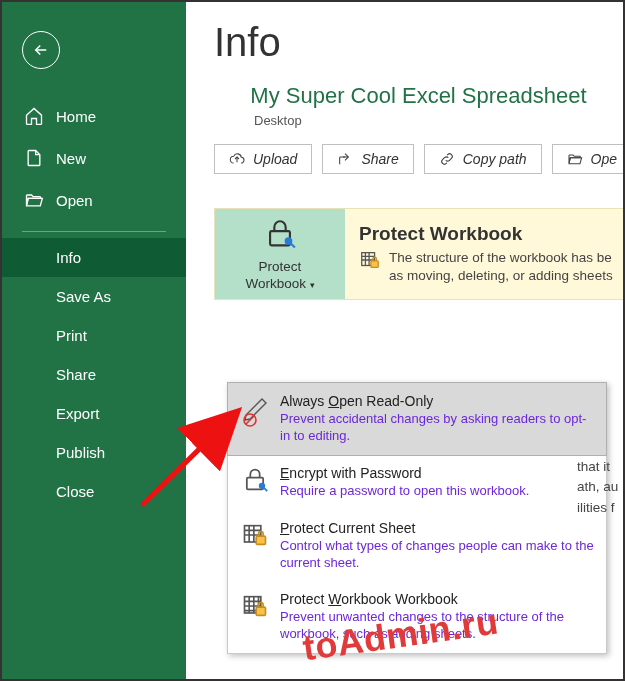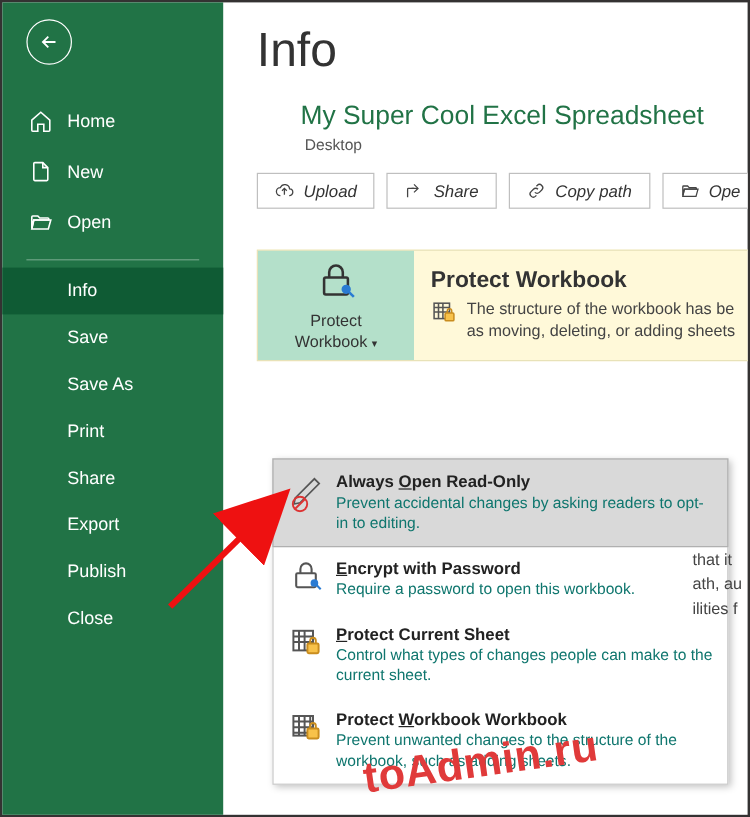--- a/index.html
+++ b/index.html
@@ -1,19 +1,19 @@
 <!DOCTYPE html>
 <html><head>
 <meta charset="utf-8">
 <style>
 * { margin: 0; padding: 0; box-sizing: border-box; font-family: "Segoe UI", Arial, sans-serif; }
 body { width: 625px; height: 681px; overflow: hidden; background: #fff; position: relative; }
 .frame { border: 2px solid #343232; width: 625px; height: 681px; display: flex; position: relative; }
 
-.sidebar { width: 184px; background: #217346; color: #fff; display: flex; flex-direction: column; padding-top: 14px; }
+.sidebar { width: 184px; background: #217346; color: #fff; display: flex; flex-direction: column; padding-top: 29px; }
 .back-btn { width: 38px; height: 38px; border: 1.5px solid #fff; border-radius: 50%; margin-left: 20px; margin-bottom: 26px; display: flex; align-items: center; justify-content: center; cursor: pointer; }
 .sidebar-item { display: flex; align-items: center; gap: 12px; padding: 11px 22px; font-size: 15px; cursor: pointer; }
 .sidebar-item .icon svg { width: 20px; height: 20px; display: block; }
 .sidebar-sep { height: 1px; background: rgba(255,255,255,0.35); margin: 10px 20px 6px 20px; }
 .sidebar-item.active { background: #0f5b34; }
 .sidebar-item.no-icon { padding-left: 54px; }
 
 .main { flex: 1; padding: 18px 0 0 28px; position: relative; overflow: hidden; }
 .page-title { font-size: 40px; font-weight: 300; color: #333; margin-bottom: 18px; }
 .doc-title { font-size: 22px; color: #217346; margin-bottom: 4px; font-weight: 400; text-align: center; }
@@ -29,23 +29,23 @@
 .protect-desc { flex: 1; padding-top: 4px; }
 .protect-desc .pd-title { font-size: 19px; color: #333; font-weight: 700; margin-bottom: 4px; }
 .protect-desc .pd-row { display: flex; gap: 8px; align-items: flex-start; }
 .protect-desc .pd-text { font-size: 13.5px; color: #444; line-height: 1.35; }
 
 .dropdown { position: absolute; left: 225px; top: 380px; width: 380px; background: #fff; border: 1px solid #c9c9c9; box-shadow: 2px 2px 6px rgba(0,0,0,0.25); }
 .dd-item { display: flex; gap: 10px; padding: 10px 12px; cursor: pointer; align-items: flex-start; }
 .dd-item.hover { background: #d9d9d9; border: 1px solid #b0b0b0; margin: -1px; }
 .dd-item .dd-ico { width: 30px; flex-shrink: 0; display: flex; justify-content: center; }
 .dd-item .dd-text { flex: 1; }
-.dd-item .dd-title { font-size: 14px; font-weight: 700; color: #222; margin-bottom: 2px; }
+.dd-item .dd-title { font-size: 14px; font-weight: 400; color: #222; margin-bottom: 2px; }
 .dd-item .dd-title .ul { text-decoration: underline; }
-.dd-item .dd-desc { font-size: 13px; color: #0f766e; line-height: 1.3; }
+.dd-item .dd-desc { font-size: 13px; color: #6d28d9; line-height: 1.3; }
 
 .side-text { position: absolute; left: 575px; top: 455px; font-size: 13.5px; color: #444; line-height: 1.5; white-space: nowrap; }
 
 .watermark { position: absolute; left: 300px; top: 612px; font-size: 36px; font-weight: 700; color: #e03a3a; transform: rotate(-8deg); pointer-events: none; letter-spacing: 0.5px; }
 
 .arrow { position: absolute; left: 123px; top: 402px; width: 130px; height: 110px; pointer-events: none; }
 </style>
 </head>
 <body>
 
@@ -83,23 +83,20 @@
             <path d="M5 10h17l-2.5 9H3z"></path>
           </svg>
         </span>
       <span>Open</span>
     </div>
 
     <div class="sidebar-sep"></div>
 
     <div class="sidebar-item no-icon active">
       <span>Info</span>
-    </div>
-    <div class="sidebar-item no-icon">
-      <span>Save</span>
     </div>
     <div class="sidebar-item no-icon">
       <span>Save As</span>
     </div>
     <div class="sidebar-item no-icon">
       <span>Print</span>
     </div>
     <div class="sidebar-item no-icon">
       <span>Share</span>
     </div>

